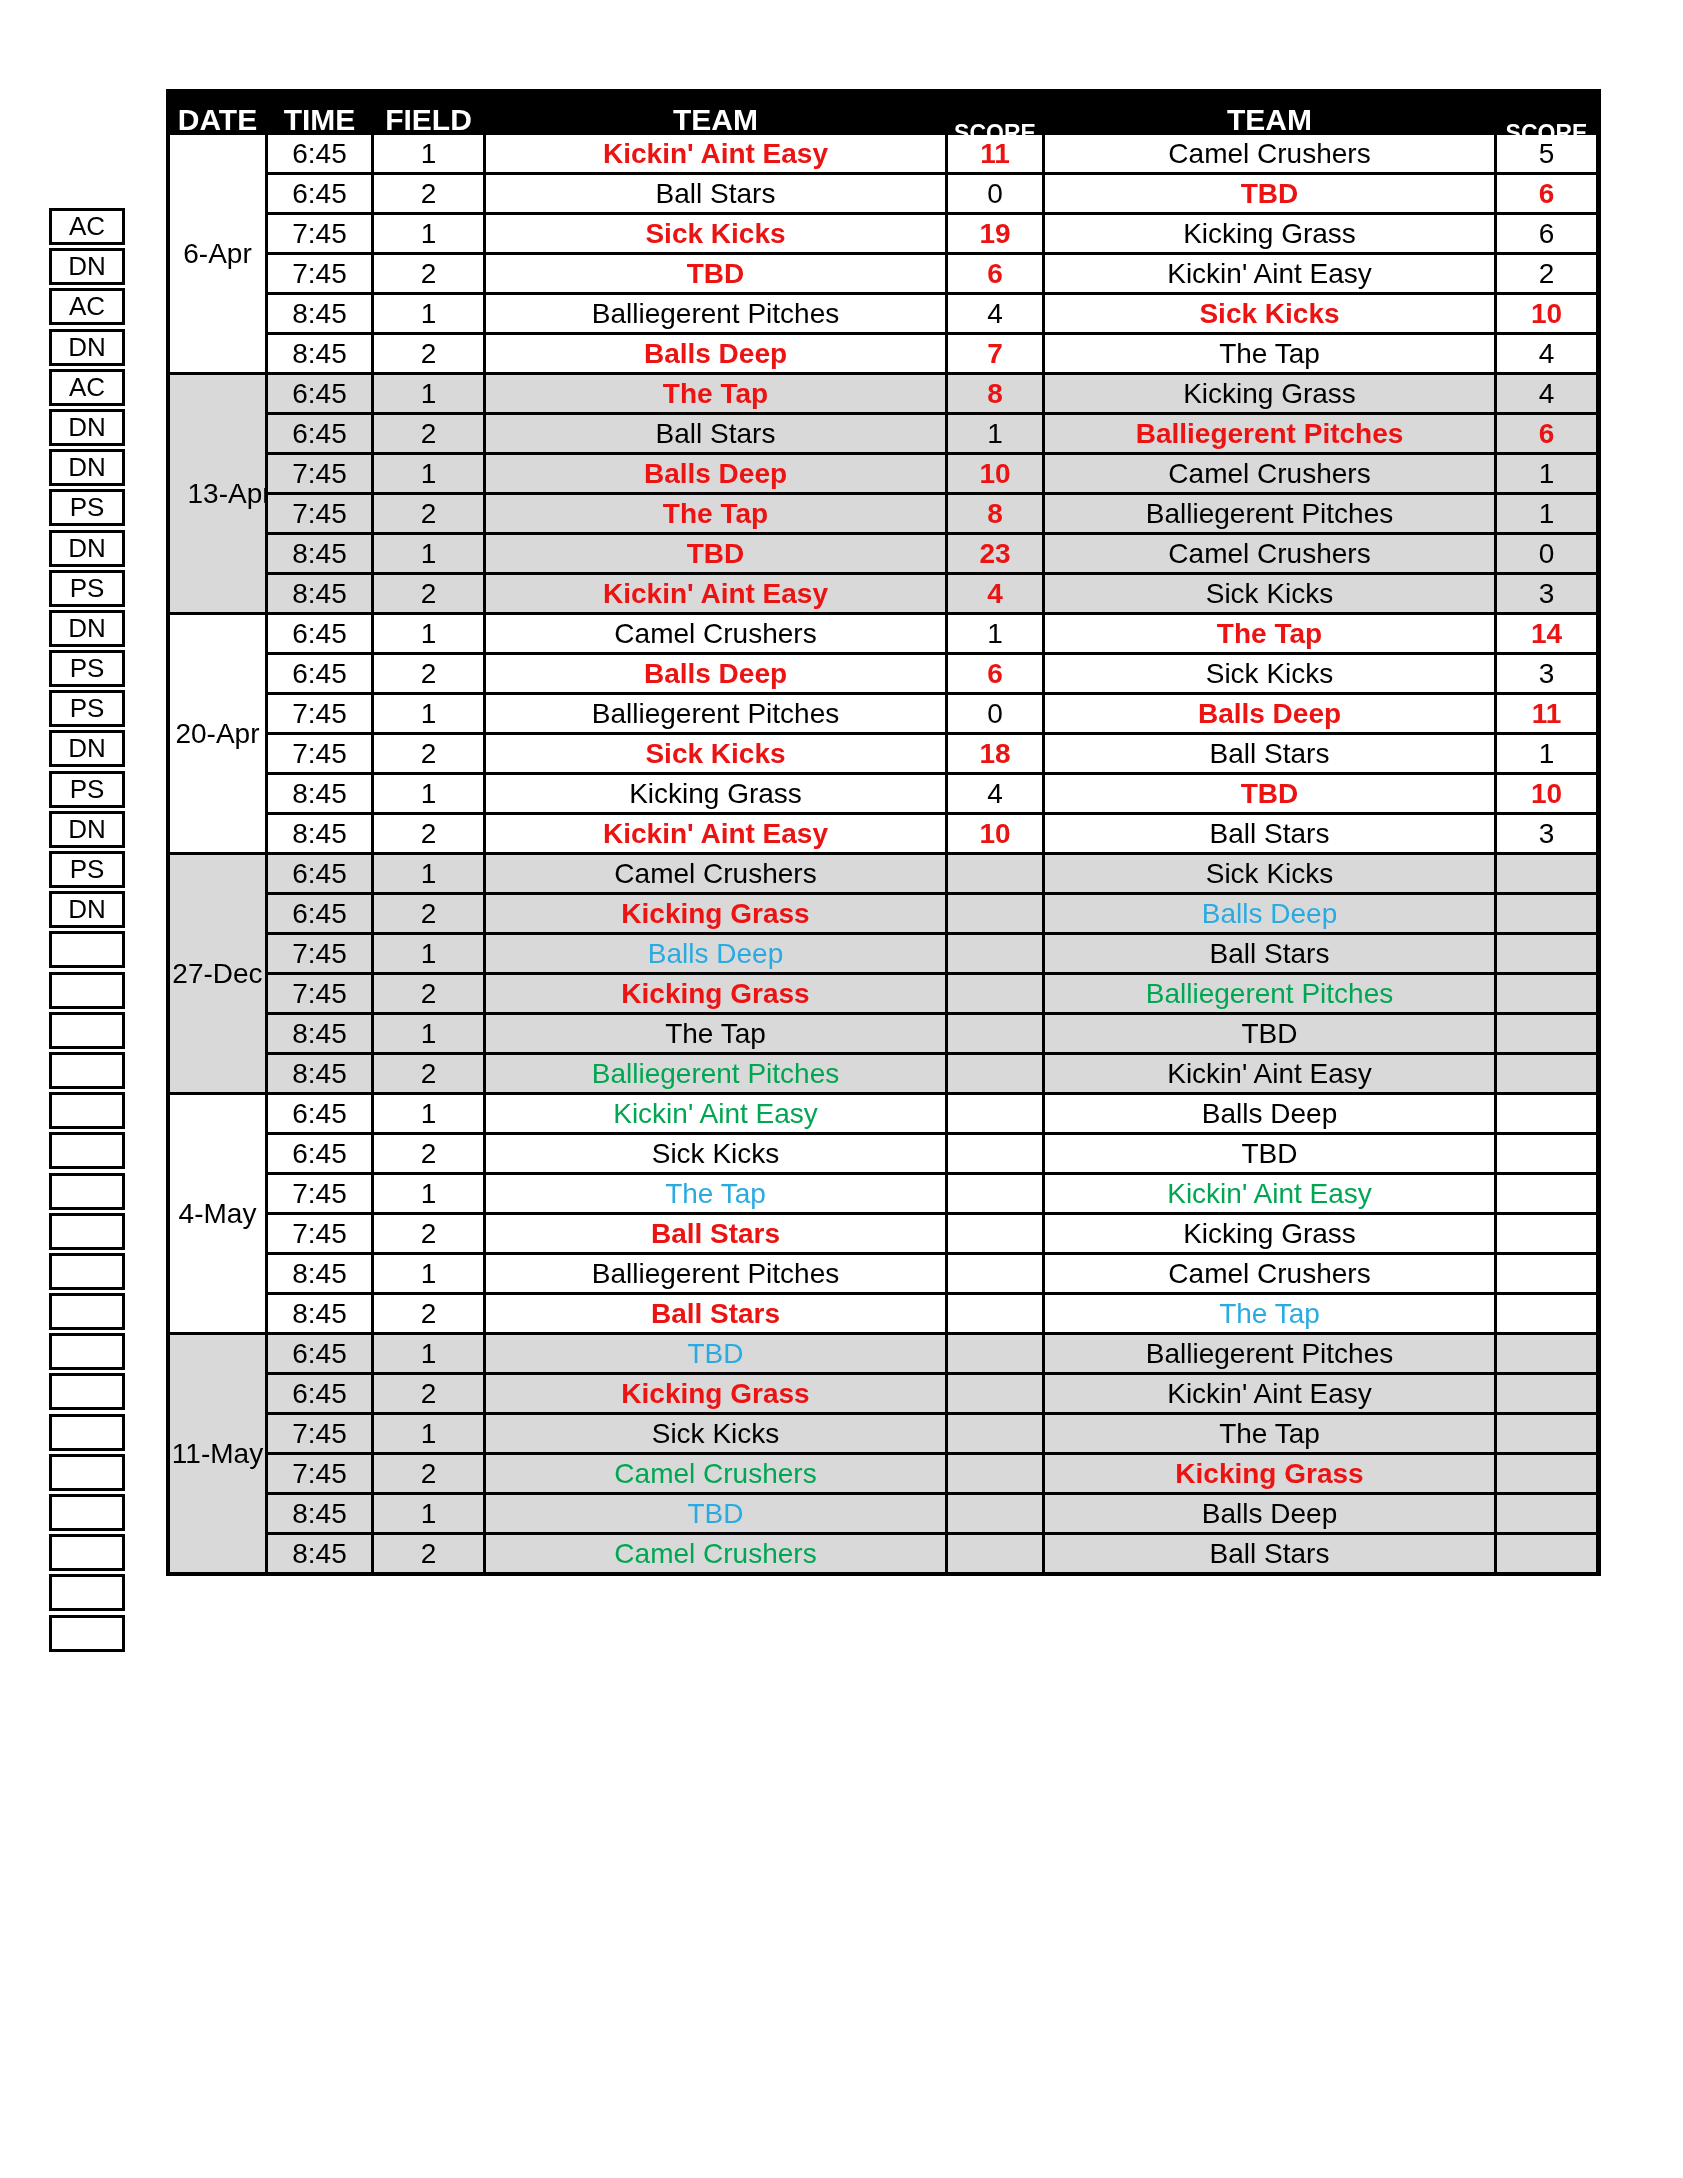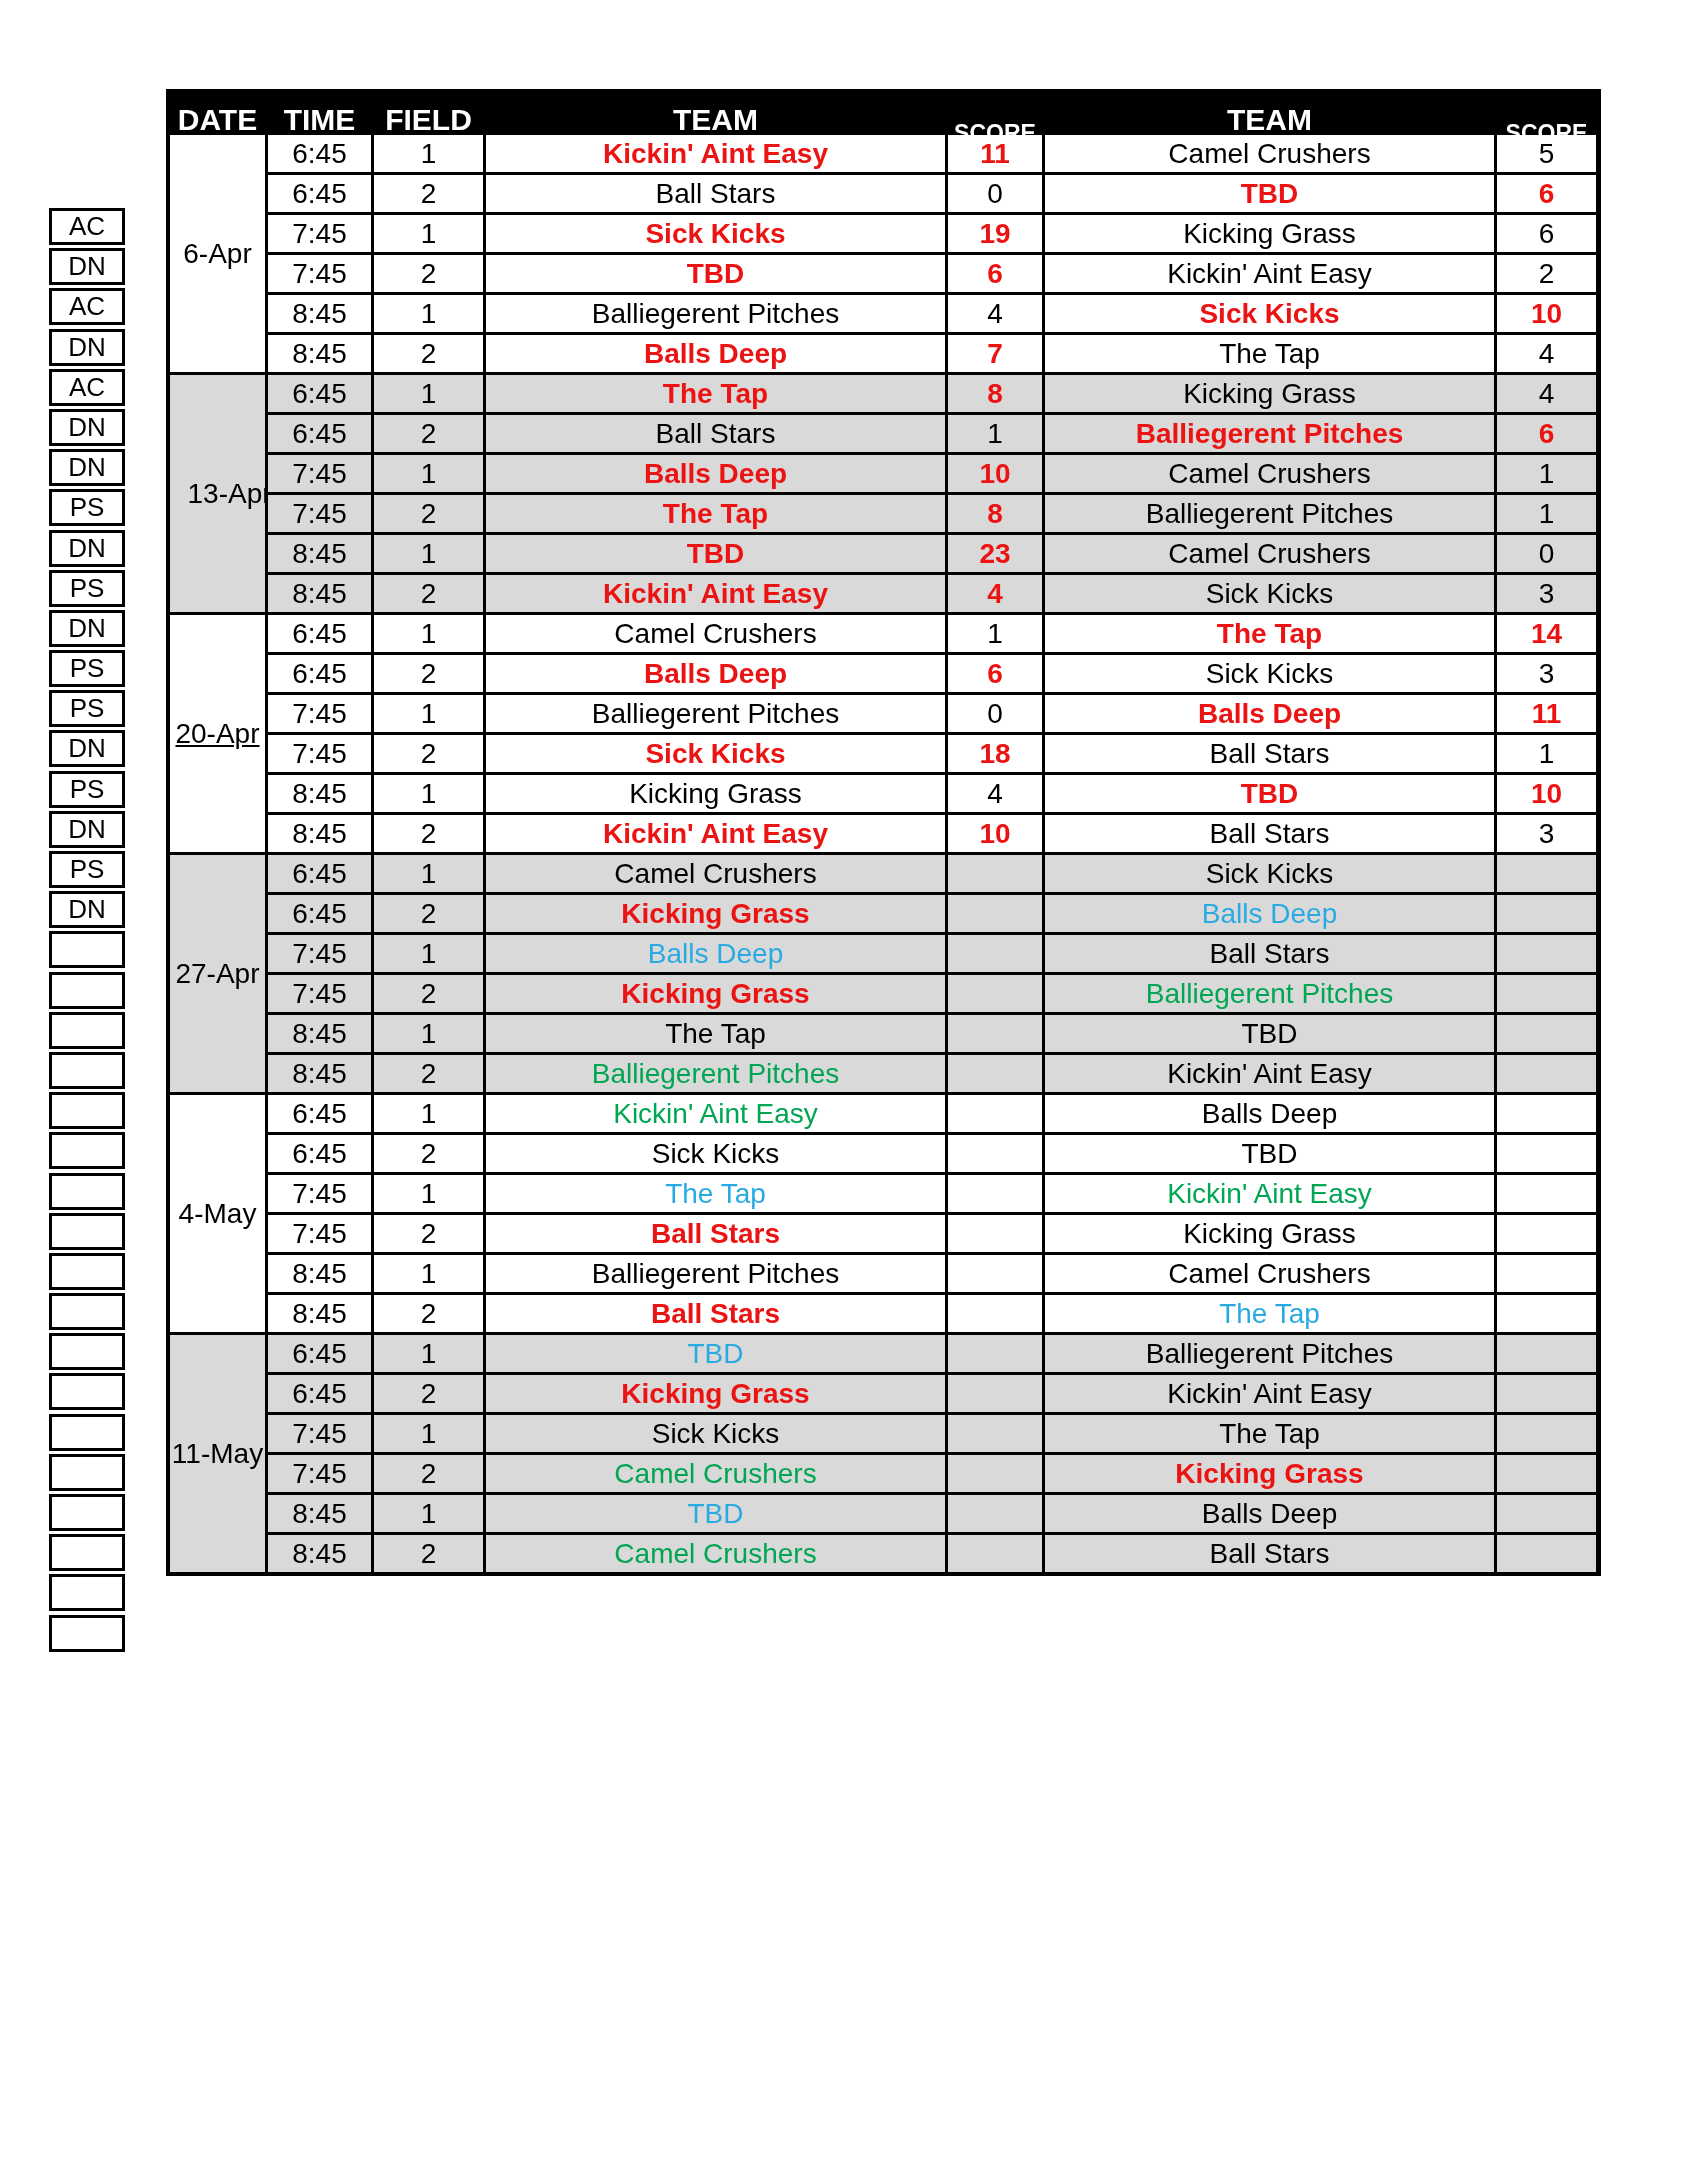--- a/index.html
+++ b/index.html
@@ -175,21 +175,21 @@
         <div class="cell" style="color: rgb(0, 0, 0); font-weight: normal;">Camel Crushers</div>
         <div class="cell" style="color: rgb(0, 0, 0); font-weight: normal;">0</div>
         <div class="cell" style="color: rgb(0, 0, 0); font-weight: normal;">8:45</div>
         <div class="cell" style="color: rgb(0, 0, 0); font-weight: normal;">2</div>
         <div class="cell" style="color: rgb(236, 19, 19); font-weight: bold;">Kickin' Aint Easy</div>
         <div class="cell" style="color: rgb(236, 19, 19); font-weight: bold;">4</div>
         <div class="cell" style="color: rgb(0, 0, 0); font-weight: normal;">Sick Kicks</div>
         <div class="cell" style="color: rgb(0, 0, 0); font-weight: normal;">3</div>
       </div>
       <div class="grid-cols group">
-        <div class="cell datecell" style="color: rgb(0, 0, 0); font-weight: normal; text-decoration: underline;">20-Apr</div>
+        <div class="cell datecell" style="color: rgb(0, 0, 0); font-weight: normal;">20-Apr</div>
         <div class="cell" style="color: rgb(0, 0, 0); font-weight: normal;">6:45</div>
         <div class="cell" style="color: rgb(0, 0, 0); font-weight: normal;">1</div>
         <div class="cell" style="color: rgb(0, 0, 0); font-weight: normal;">Camel Crushers</div>
         <div class="cell" style="color: rgb(0, 0, 0); font-weight: normal;">1</div>
         <div class="cell" style="color: rgb(236, 19, 19); font-weight: bold;">The Tap</div>
         <div class="cell" style="color: rgb(236, 19, 19); font-weight: bold;">14</div>
         <div class="cell" style="color: rgb(0, 0, 0); font-weight: normal;">6:45</div>
         <div class="cell" style="color: rgb(0, 0, 0); font-weight: normal;">2</div>
         <div class="cell" style="color: rgb(236, 19, 19); font-weight: bold;">Balls Deep</div>
         <div class="cell" style="color: rgb(236, 19, 19); font-weight: bold;">6</div>
@@ -214,21 +214,21 @@
         <div class="cell" style="color: rgb(236, 19, 19); font-weight: bold;">TBD</div>
         <div class="cell" style="color: rgb(236, 19, 19); font-weight: bold;">10</div>
         <div class="cell" style="color: rgb(0, 0, 0); font-weight: normal;">8:45</div>
         <div class="cell" style="color: rgb(0, 0, 0); font-weight: normal;">2</div>
         <div class="cell" style="color: rgb(236, 19, 19); font-weight: bold;">Kickin' Aint Easy</div>
         <div class="cell" style="color: rgb(236, 19, 19); font-weight: bold;">10</div>
         <div class="cell" style="color: rgb(0, 0, 0); font-weight: normal;">Ball Stars</div>
         <div class="cell" style="color: rgb(0, 0, 0); font-weight: normal;">3</div>
       </div>
       <div class="grid-cols group shaded">
-        <div class="cell datecell" style="color: rgb(0, 0, 0); font-weight: normal;">27-Apr</div>
+        <div class="cell datecell" style="color: rgb(0, 0, 0); font-weight: normal;">27-Dec</div>
         <div class="cell" style="color: rgb(0, 0, 0); font-weight: normal;">6:45</div>
         <div class="cell" style="color: rgb(0, 0, 0); font-weight: normal;">1</div>
         <div class="cell" style="color: rgb(0, 0, 0); font-weight: normal;">Camel Crushers</div>
         <div class="cell" style="color: rgb(0, 0, 0); font-weight: normal;"></div>
         <div class="cell" style="color: rgb(0, 0, 0); font-weight: normal;">Sick Kicks</div>
         <div class="cell" style="color: rgb(0, 0, 0); font-weight: normal;"></div>
         <div class="cell" style="color: rgb(0, 0, 0); font-weight: normal;">6:45</div>
         <div class="cell" style="color: rgb(0, 0, 0); font-weight: normal;">2</div>
         <div class="cell" style="color: rgb(236, 19, 19); font-weight: bold;">Kicking Grass</div>
         <div class="cell" style="color: rgb(0, 0, 0); font-weight: normal;"></div>

